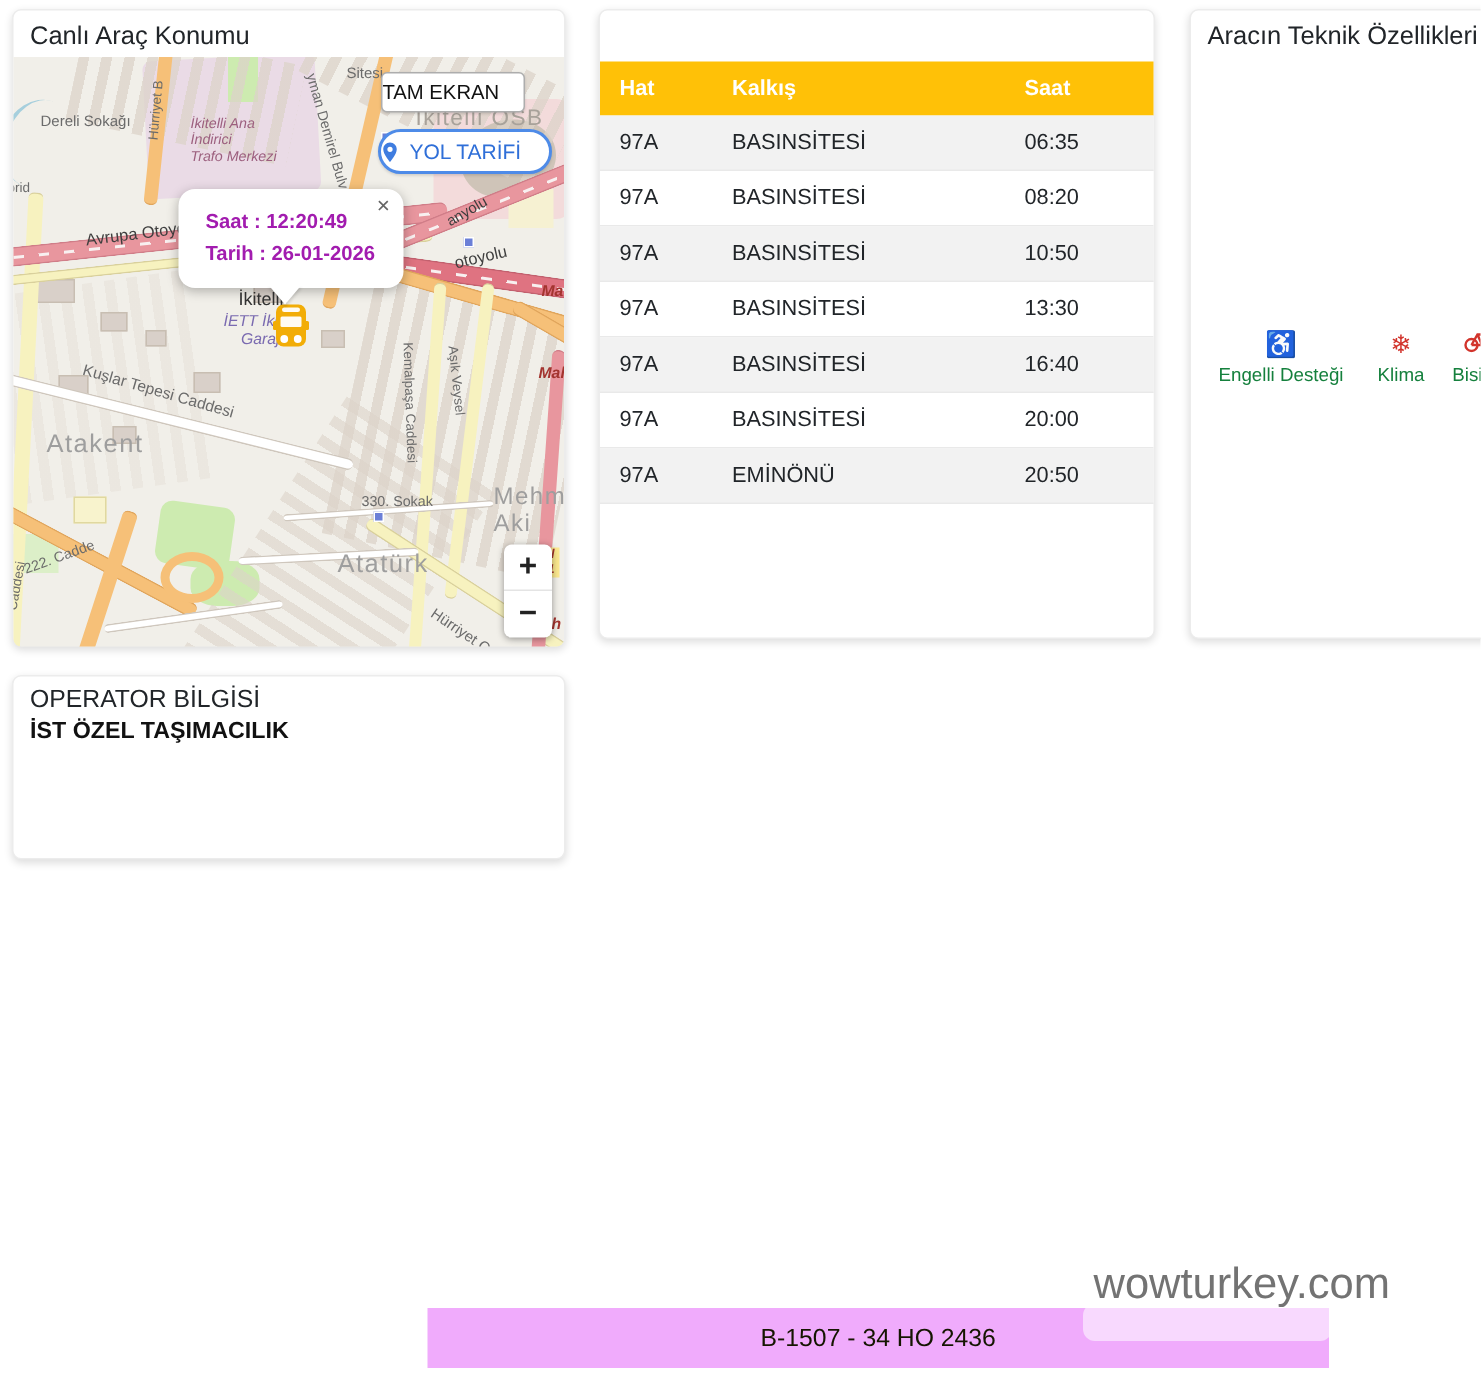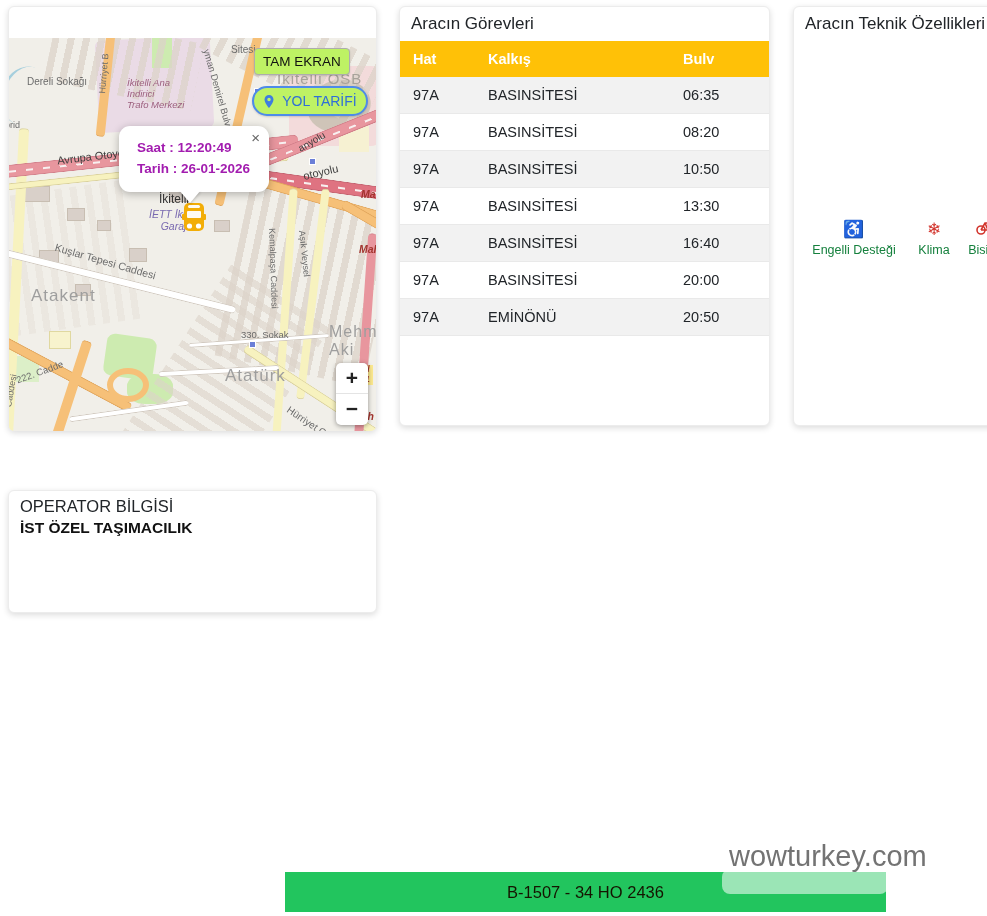--- a/index.html
+++ b/index.html
@@ -26,23 +26,23 @@
   .mlabel { position:absolute; color:#6b6b6b; font-size:10px; line-height:1.15; white-space:pre-line;
     pointer-events:none; }
   .ml-big { font-size:17px; color:#9e9e9e; letter-spacing:1px; }
   .ml-red { color:#a3342f; font-style:italic; font-weight:bold; font-size:10.5px; }
   .ml-purple { color:#7a6ab0; font-style:italic; font-size:10.5px; text-align:center; }
   .ml-mauve { color:#9c5f7e; font-style:italic; font-size:9.5px; text-align:left; }
   .ml-dark { color:#333; font-size:12px; }
   .ml-hwy { color:#3e3e3e; font-size:11px; }
   .bluesq { position:absolute; width:7px; height:7px; background:#6b7fd7; border:1px solid #fff; }
 
-  .map-btn { position:absolute; background:#bef264; border:1px solid #adadad; border-radius:4px;
+  .map-btn { position:absolute; background:#ffffff; border:1px solid #adadad; border-radius:4px;
     font-size:13.5px; color:#111; text-align:center; cursor:pointer; display:flex;
-    align-items:center; justify-content:center; gap:7px; box-shadow:0 1px 2px rgba(0,0,0,.15); }
+    align-items:center; justify-content:flex-start; gap:7px; box-shadow:0 1px 2px rgba(0,0,0,.15); }
   #btn-fullscreen { left:245px; top:10px; width:96px; height:27px; }
   #btn-directions { left:243px; top:48px; width:116px; height:30px; border:2px solid #4e8be8;
     color:#2f6fd8; font-size:14px; border-radius:15px; }
 
   #popup { position:absolute; left:110px; top:88px; width:150px; height:66px; background:#fff;
     border-radius:11px; box-shadow:0 2px 8px rgba(0,0,0,.28); z-index:6; }
   #popup .line { font-size:13.5px; font-weight:bold; color:#a21caf; margin-left:18px; line-height:21px; }
   #popup .line:first-child { margin-top:11px; }
   #popup-close { position:absolute; right:9px; top:3px; font-size:15px; color:#666; cursor:pointer; font-weight:normal; }
   #popup-tip { position:absolute; left:170px; top:152px; width:0; height:0; z-index:6;
@@ -69,35 +69,36 @@
   .c2 { width:195px; }
   .c3 { flex:1; }
 
   
   #tech-card { left:793px; top:6px; width:370px; height:420px; }
   .feat { position:absolute; top:212px; text-align:center; }
   .feat .fico { font-size:17px; color:#d2342c; line-height:22px; display:block; }
   .feat .flabel { font-size:12.5px; color:#15803d; margin-top:2px; white-space:nowrap; }
 
   
-  #operator-card { left:8px; top:450px; width:369px; height:123px;margin-top:40px; }
+  #operator-card { left:8px; top:450px; width:369px; height:123px; }
   #operator-title { font-size:16.5px; color:#212529; padding:6px 11px 0 11px; }
   #operator-name { font-size:15.5px; font-weight:bold; color:#111; padding:3px 11px; }
 
   
-  #plate-bar { position:absolute; left:285px; top:872px; width:601px; height:40px; background:#22c55e;
+  #plate-bar { position:absolute; left:285px; top:872px; width:601px; height:40px; background:#f0abfc;
     display:flex; align-items:center; justify-content:center; font-size:16.5px; color:#151500; }
   #wm-patch { position:absolute; left:722px; top:869px; width:166px; height:25px;
     background:rgba(255,255,255,.55); border-radius:8px; }
   #watermark { position:absolute; left:729px; top:840px; font-size:29px; color:#737373; }
 </style>
 </head>
 <body>
 
 <div class="card" id="live-card">
+  <div class="card-title">Canlı Araç Konumu</div>
 
   <div id="map">
 
     <div>
       <div class="area" style="left:88px;top:0;width:115px;height:92px;background:#eadbe6;border-radius:6px;transform:rotate(-3deg);"></div>
       <div class="area" style="left:280px;top:28px;width:92px;height:80px;background:#f3dbdb;border-radius:10px;"></div>
       <div class="area" style="left:298px;top:42px;width:64px;height:52px;background:#cfc4b8;border-radius:50%;transform:rotate(-14deg);"></div>
       <div class="area" style="left:143px;top:0;width:20px;height:30px;background:#cdebb0;"></div>
       <div class="area" style="left:96px;top:298px;width:50px;height:42px;background:#cdebb0;border-radius:8px;transform:rotate(8deg);"></div>
       <div class="area" style="left:118px;top:336px;width:46px;height:30px;background:#cdebb0;border-radius:40%;"></div>
@@ -223,26 +224,25 @@
     </div>
 
     <div id="zoom-ctl">
       <div class="zoom-btn" id="zoom-in">+</div>
       <div class="zoom-btn" id="zoom-out">−</div>
     </div>
   </div>
 </div>
 
 <div class="card" id="tasks-card">
-  <div class="card-title">Aracın Görevleri</div>
   <div id="tasks-table">
     <div class="thead">
       <div class="c1">Hat</div>
       <div class="c2">Kalkış</div>
-      <div class="c3">Bulv</div>
+      <div class="c3">Saat</div>
     </div>
     <div class="trow odd">
       <div class="c1">97A</div>
       <div class="c2">BASINSİTESİ</div>
       <div class="c3">06:35</div>
     </div>
     <div class="trow">
       <div class="c1">97A</div>
       <div class="c2">BASINSİTESİ</div>
       <div class="c3">08:20</div>

